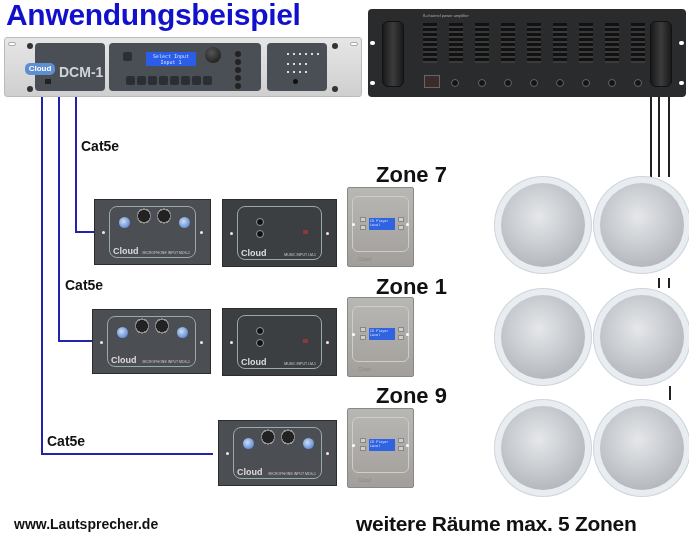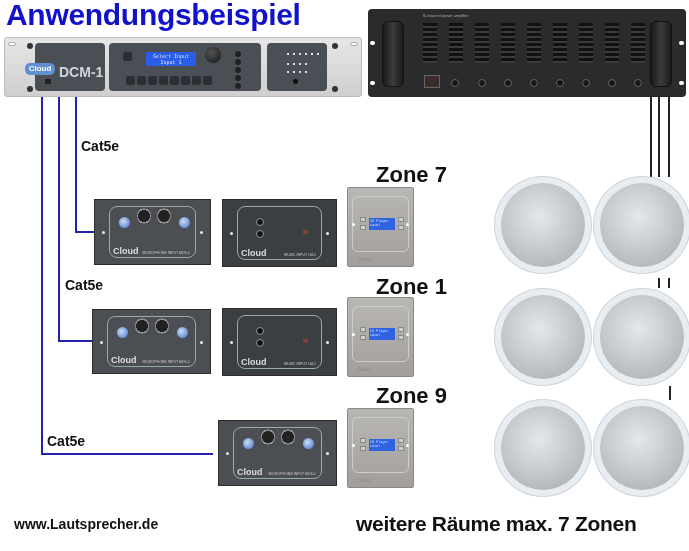--- a/index.html
+++ b/index.html
@@ -276,13 +276,13 @@
   <div class="brand">Cloud</div>
 </div>
 <div class="spk" style="left:494px;top:399px">
     <div class="grill"></div>
   </div>
 <div class="spk" style="left:593px;top:399px">
     <div class="grill"></div>
   </div>
 
 <div class="abs footer-left">www.Lautsprecher.de</div>
-<div class="abs footer-right">weitere Räume max. 7 Zonen</div>
+<div class="abs footer-right">weitere Räume max. 5 Zonen</div>
 
 </body></html>

